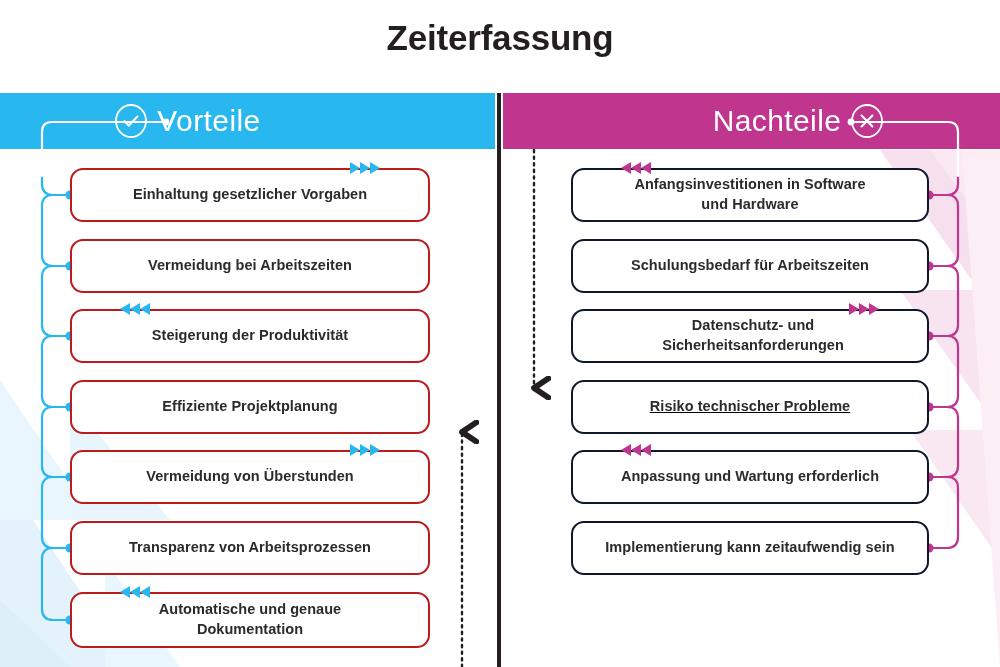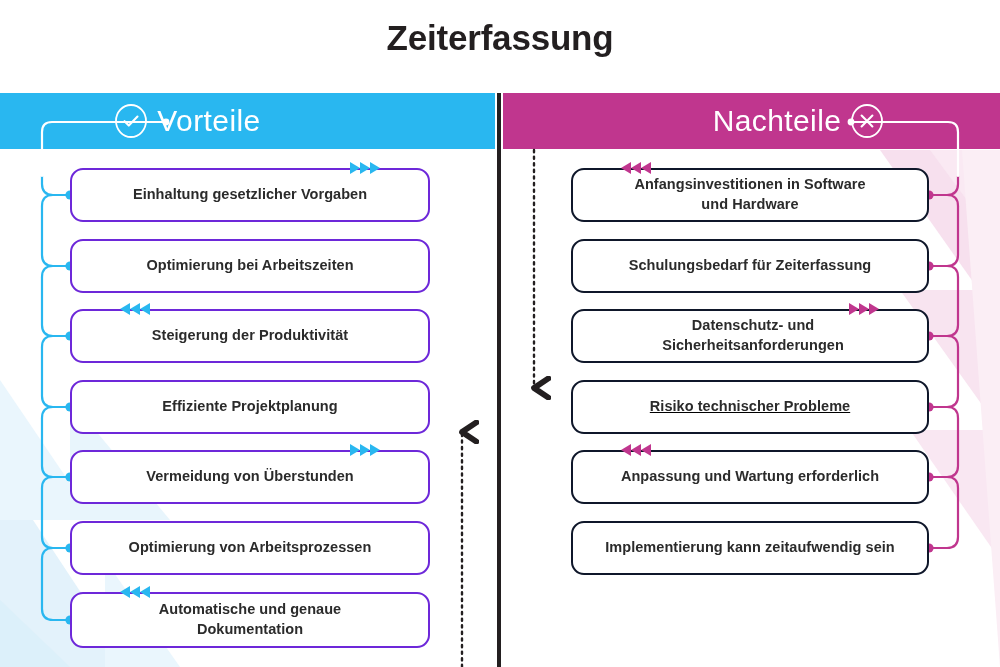--- a/index.html
+++ b/index.html
@@ -108,21 +108,21 @@
     box-sizing: border-box;
     background: #ffffff;
     border-radius: 13px;
     display: flex;
     align-items: center;
     justify-content: center;
     text-align: center;
     z-index: 3;
     padding: 4px 26px;
   }
-  .card.left  { border: 2px solid #6d28d9; left: 70px;  width: 360px; align-items: center; }
+  .card.left  { border: 2px solid #b91c1c; left: 70px;  width: 360px; align-items: center; }
   .card.right { border: 2px solid #0f172a; left: 571px; width: 358px; }
   .card-text {
     font-size: 14.5px;
     font-weight: 600;
     line-height: 1.35;
     color: #2b2b2b;
     letter-spacing: 0.05px;
   }
   .arrow-deco { position: absolute; z-index: 4; pointer-events: none; }
 </style>
@@ -264,44 +264,44 @@
         <path d="M 641 444 L 631 450 L 641 456 Z" fill="#c0368e"></path>
         <path d="M 651 444 L 641 450 L 651 456 Z" fill="#c0368e"></path>
       </g>
   </svg>
 
   <div id="pros-cards">
       <div class="card left" style="top: 168px; height: 54px;">
         <span class="card-text">Einhaltung gesetzlicher Vorgaben</span>
       </div>
       <div class="card left" style="top: 239px; height: 54px;">
-        <span class="card-text">Optimierung bei Arbeitszeiten</span>
+        <span class="card-text">Vermeidung bei Arbeitszeiten</span>
       </div>
       <div class="card left" style="top: 309px; height: 54px;">
         <span class="card-text">Steigerung der Produktivität</span>
       </div>
       <div class="card left" style="top: 380px; height: 54px;">
         <span class="card-text">Effiziente Projektplanung</span>
       </div>
       <div class="card left" style="top: 450px; height: 54px;">
         <span class="card-text">Vermeidung von Überstunden</span>
       </div>
       <div class="card left" style="top: 521px; height: 54px;">
-        <span class="card-text">Optimierung von Arbeitsprozessen</span>
+        <span class="card-text">Transparenz von Arbeitsprozessen</span>
       </div>
       <div class="card left" style="top: 592px; height: 56px;">
         <span class="card-text">Automatische und genaue<br>Dokumentation</span>
       </div>
     </div>
   <div id="cons-cards">
       <div class="card right" style="top: 168px; height: 54px;">
         <span class="card-text">Anfangsinvestitionen in Software<br>und Hardware</span>
       </div>
       <div class="card right" style="top: 239px; height: 54px;">
-        <span class="card-text">Schulungsbedarf für Zeiterfassung</span>
+        <span class="card-text">Schulungsbedarf für Arbeitszeiten</span>
       </div>
       <div class="card right" style="top: 309px; height: 54px; padding-left: 32px;">
         <span class="card-text">Datenschutz- und<br>Sicherheitsanforderungen</span>
       </div>
       <div class="card right" style="top: 380px; height: 54px; text-decoration: underline;">
         <span class="card-text">Risiko technischer Probleme</span>
       </div>
       <div class="card right" style="top: 450px; height: 54px;">
         <span class="card-text">Anpassung und Wartung erforderlich</span>
       </div>

